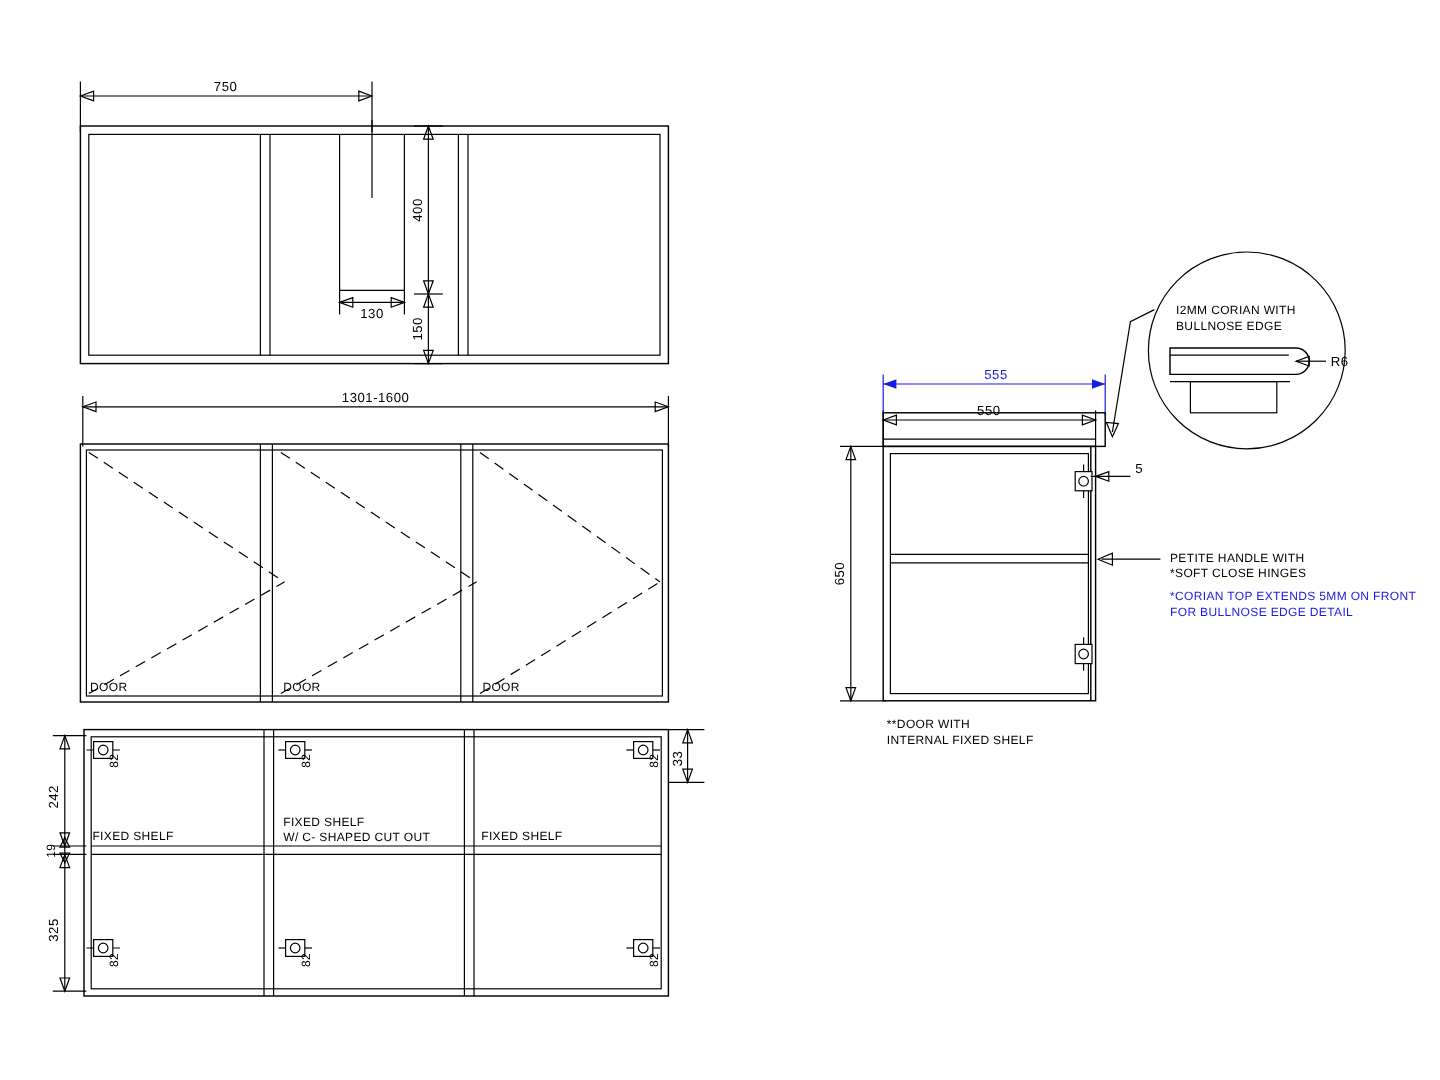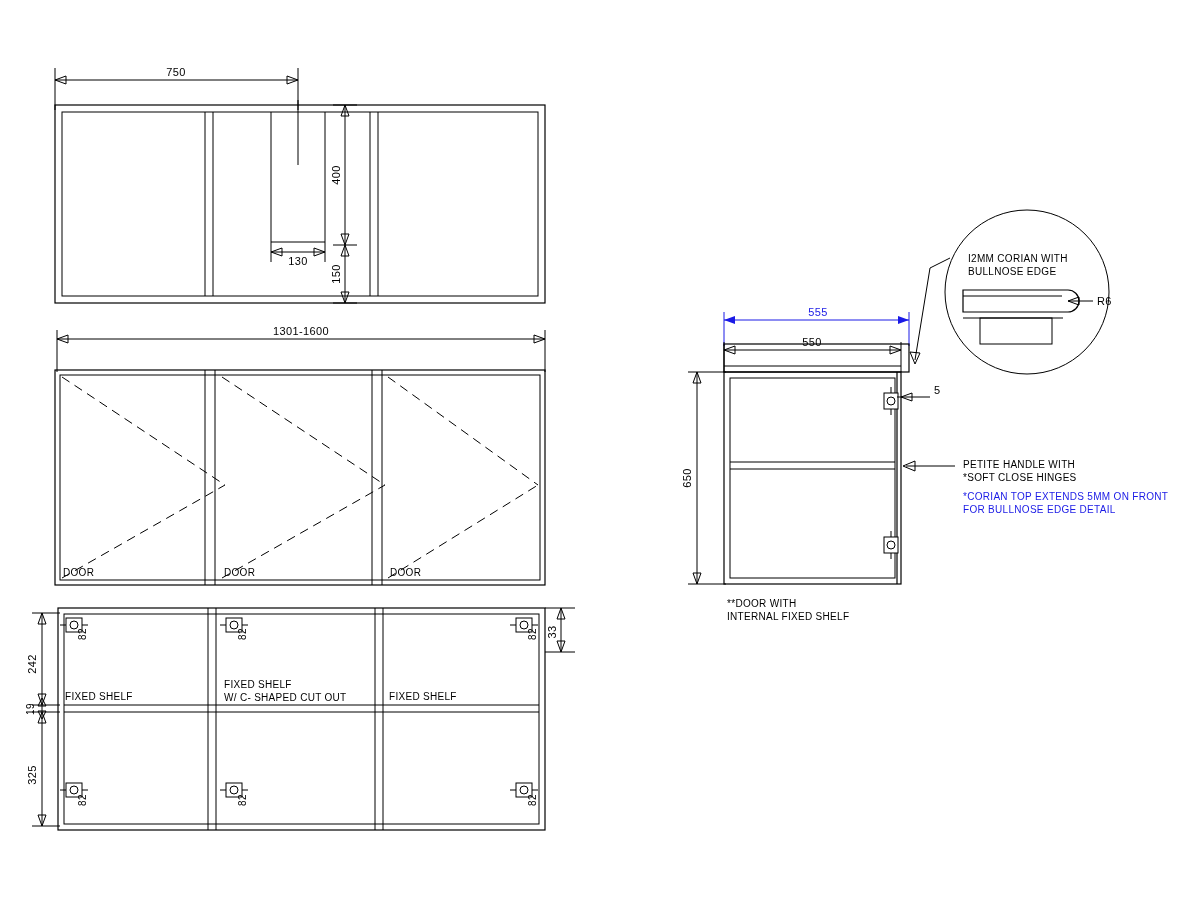--- a/index.html
+++ b/index.html
@@ -10,21 +10,21 @@
   body {
     width: 1200px;
     height: 900px;
     position: relative;
     font-family: "Liberation Sans", sans-serif;
     color: #000000;
     overflow: hidden;
   }
   #drawing {
     position: absolute;
-    left: 0;
+    left: 12px;
     top: 0;
     width: 1092px;
     height: 900px;
   }
   svg text {
     font-family: "Liberation Sans", sans-serif;
     fill: #000000;
   }
   .lbl {
     font-size: 11px;

